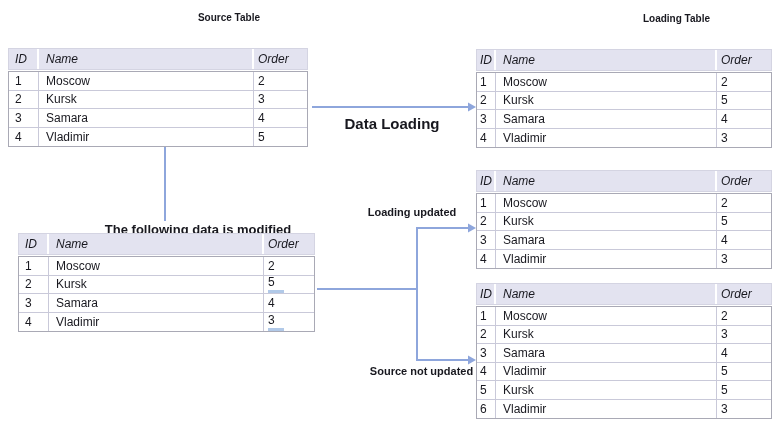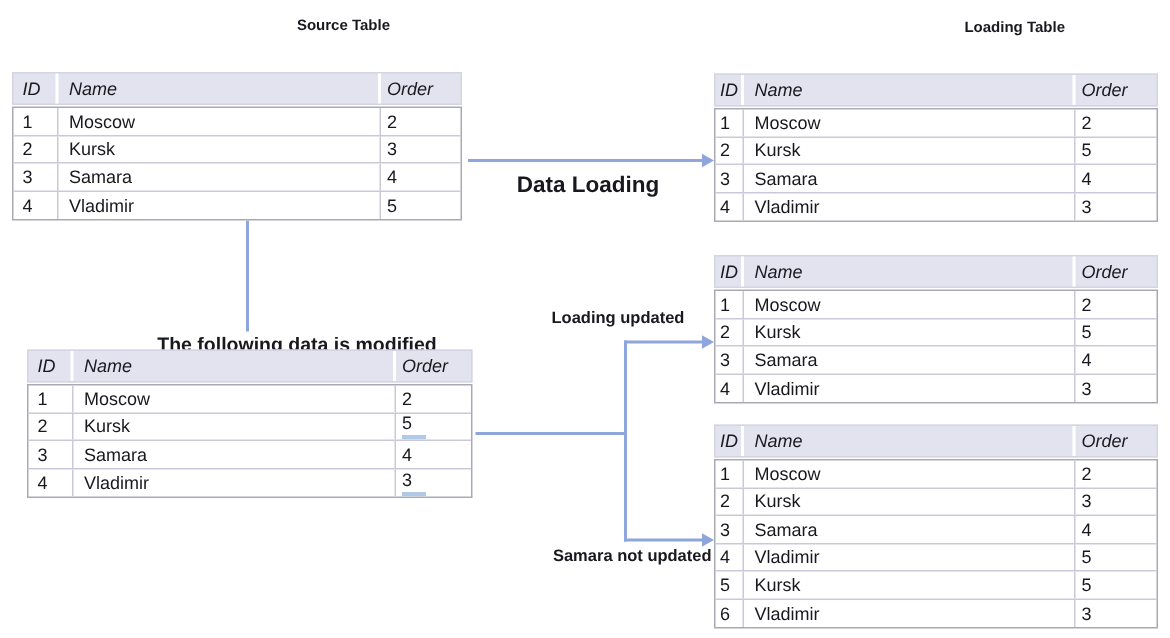--- a/index.html
+++ b/index.html
@@ -91,21 +91,21 @@
       <polygon class="ahead" points="468,355.5 476,360 468,364.5"></polygon>
     </g>
   </svg>
 
   <div class="title w600" id="t-source">Source Table</div>
   <div class="title w700" id="t-consumer">Loading Table</div>
 
   <div class="label lab-big" id="l-loading">Data Loading</div>
   <div class="label lab-mid" id="l-modified">The following data is modified</div>
   <div class="label lab-small" id="l-updated">Loading updated</div>
-  <div class="label lab-small" id="l-notupdated">Samara not updated</div>
+  <div class="label lab-small" id="l-notupdated">Source not updated</div>
 
   <div class="dtable src" id="tbl-source">
     <div class="thead">
       <div class="tcell c-id">ID</div>
       <div class="tcell c-name">Name</div>
       <div class="tcell c-order">Order</div>
     </div>
     <div class="tbody">
         <div class="trow">
           <div class="tcell c-id">

